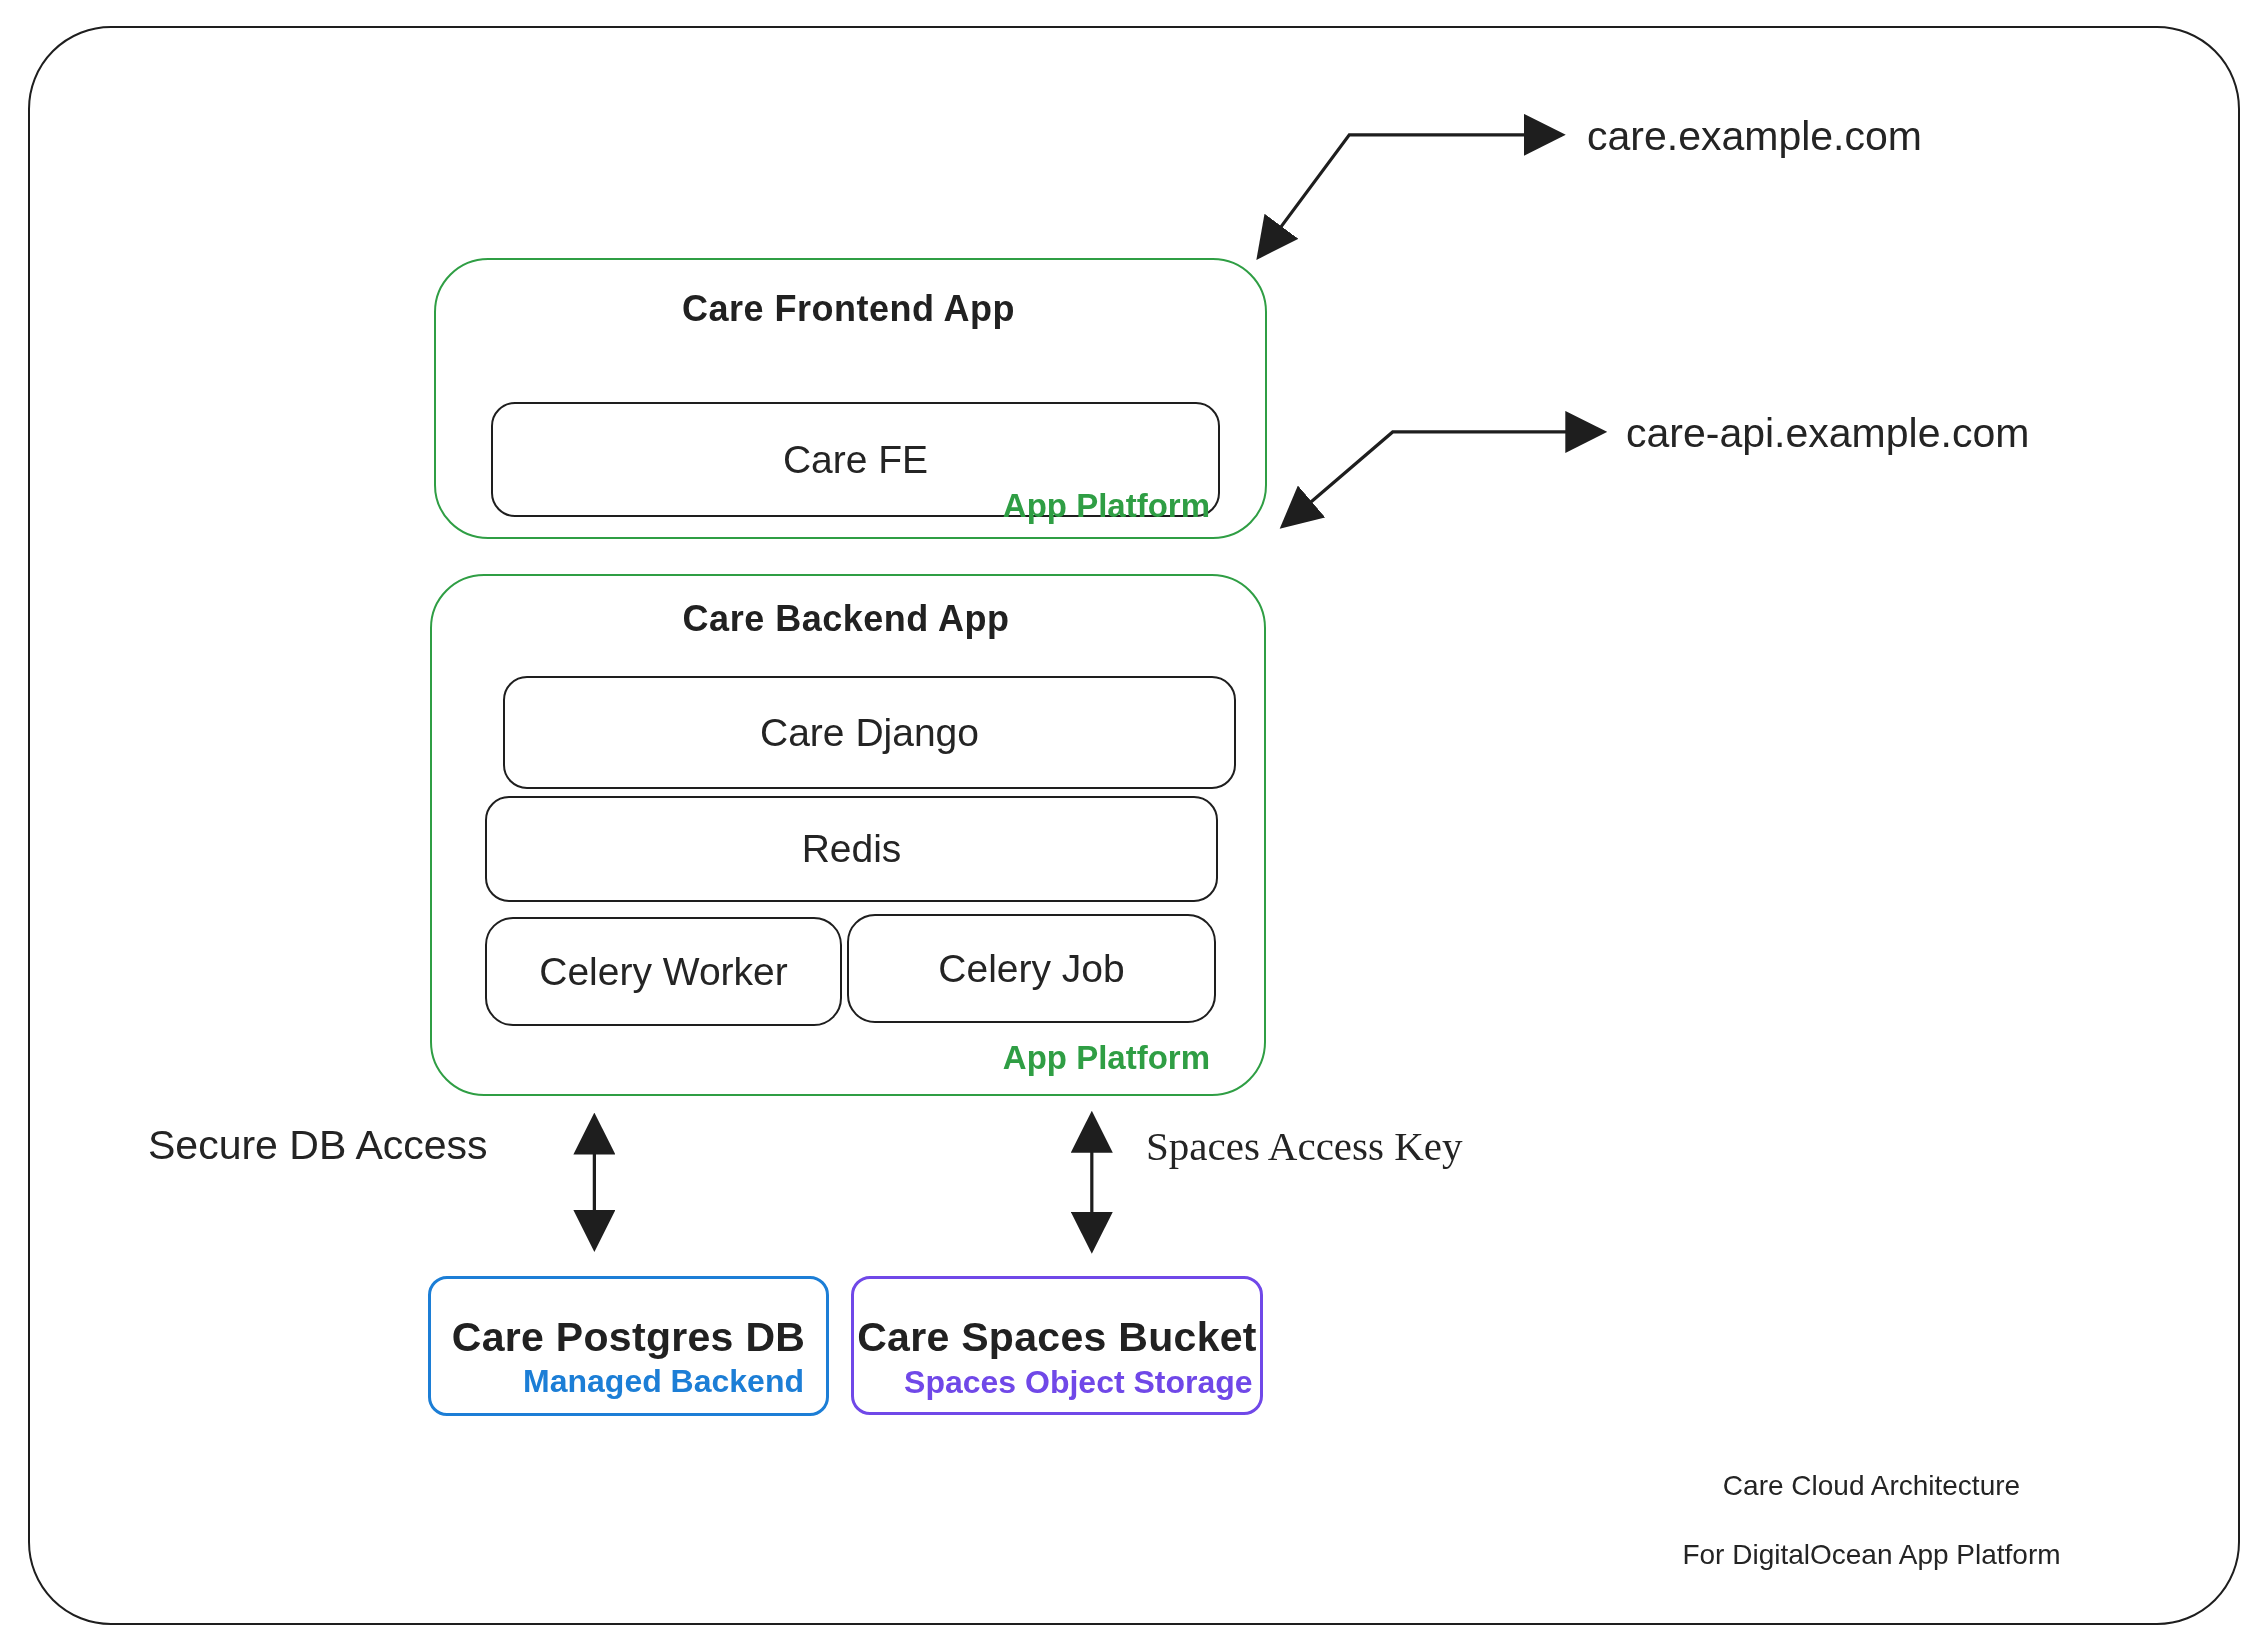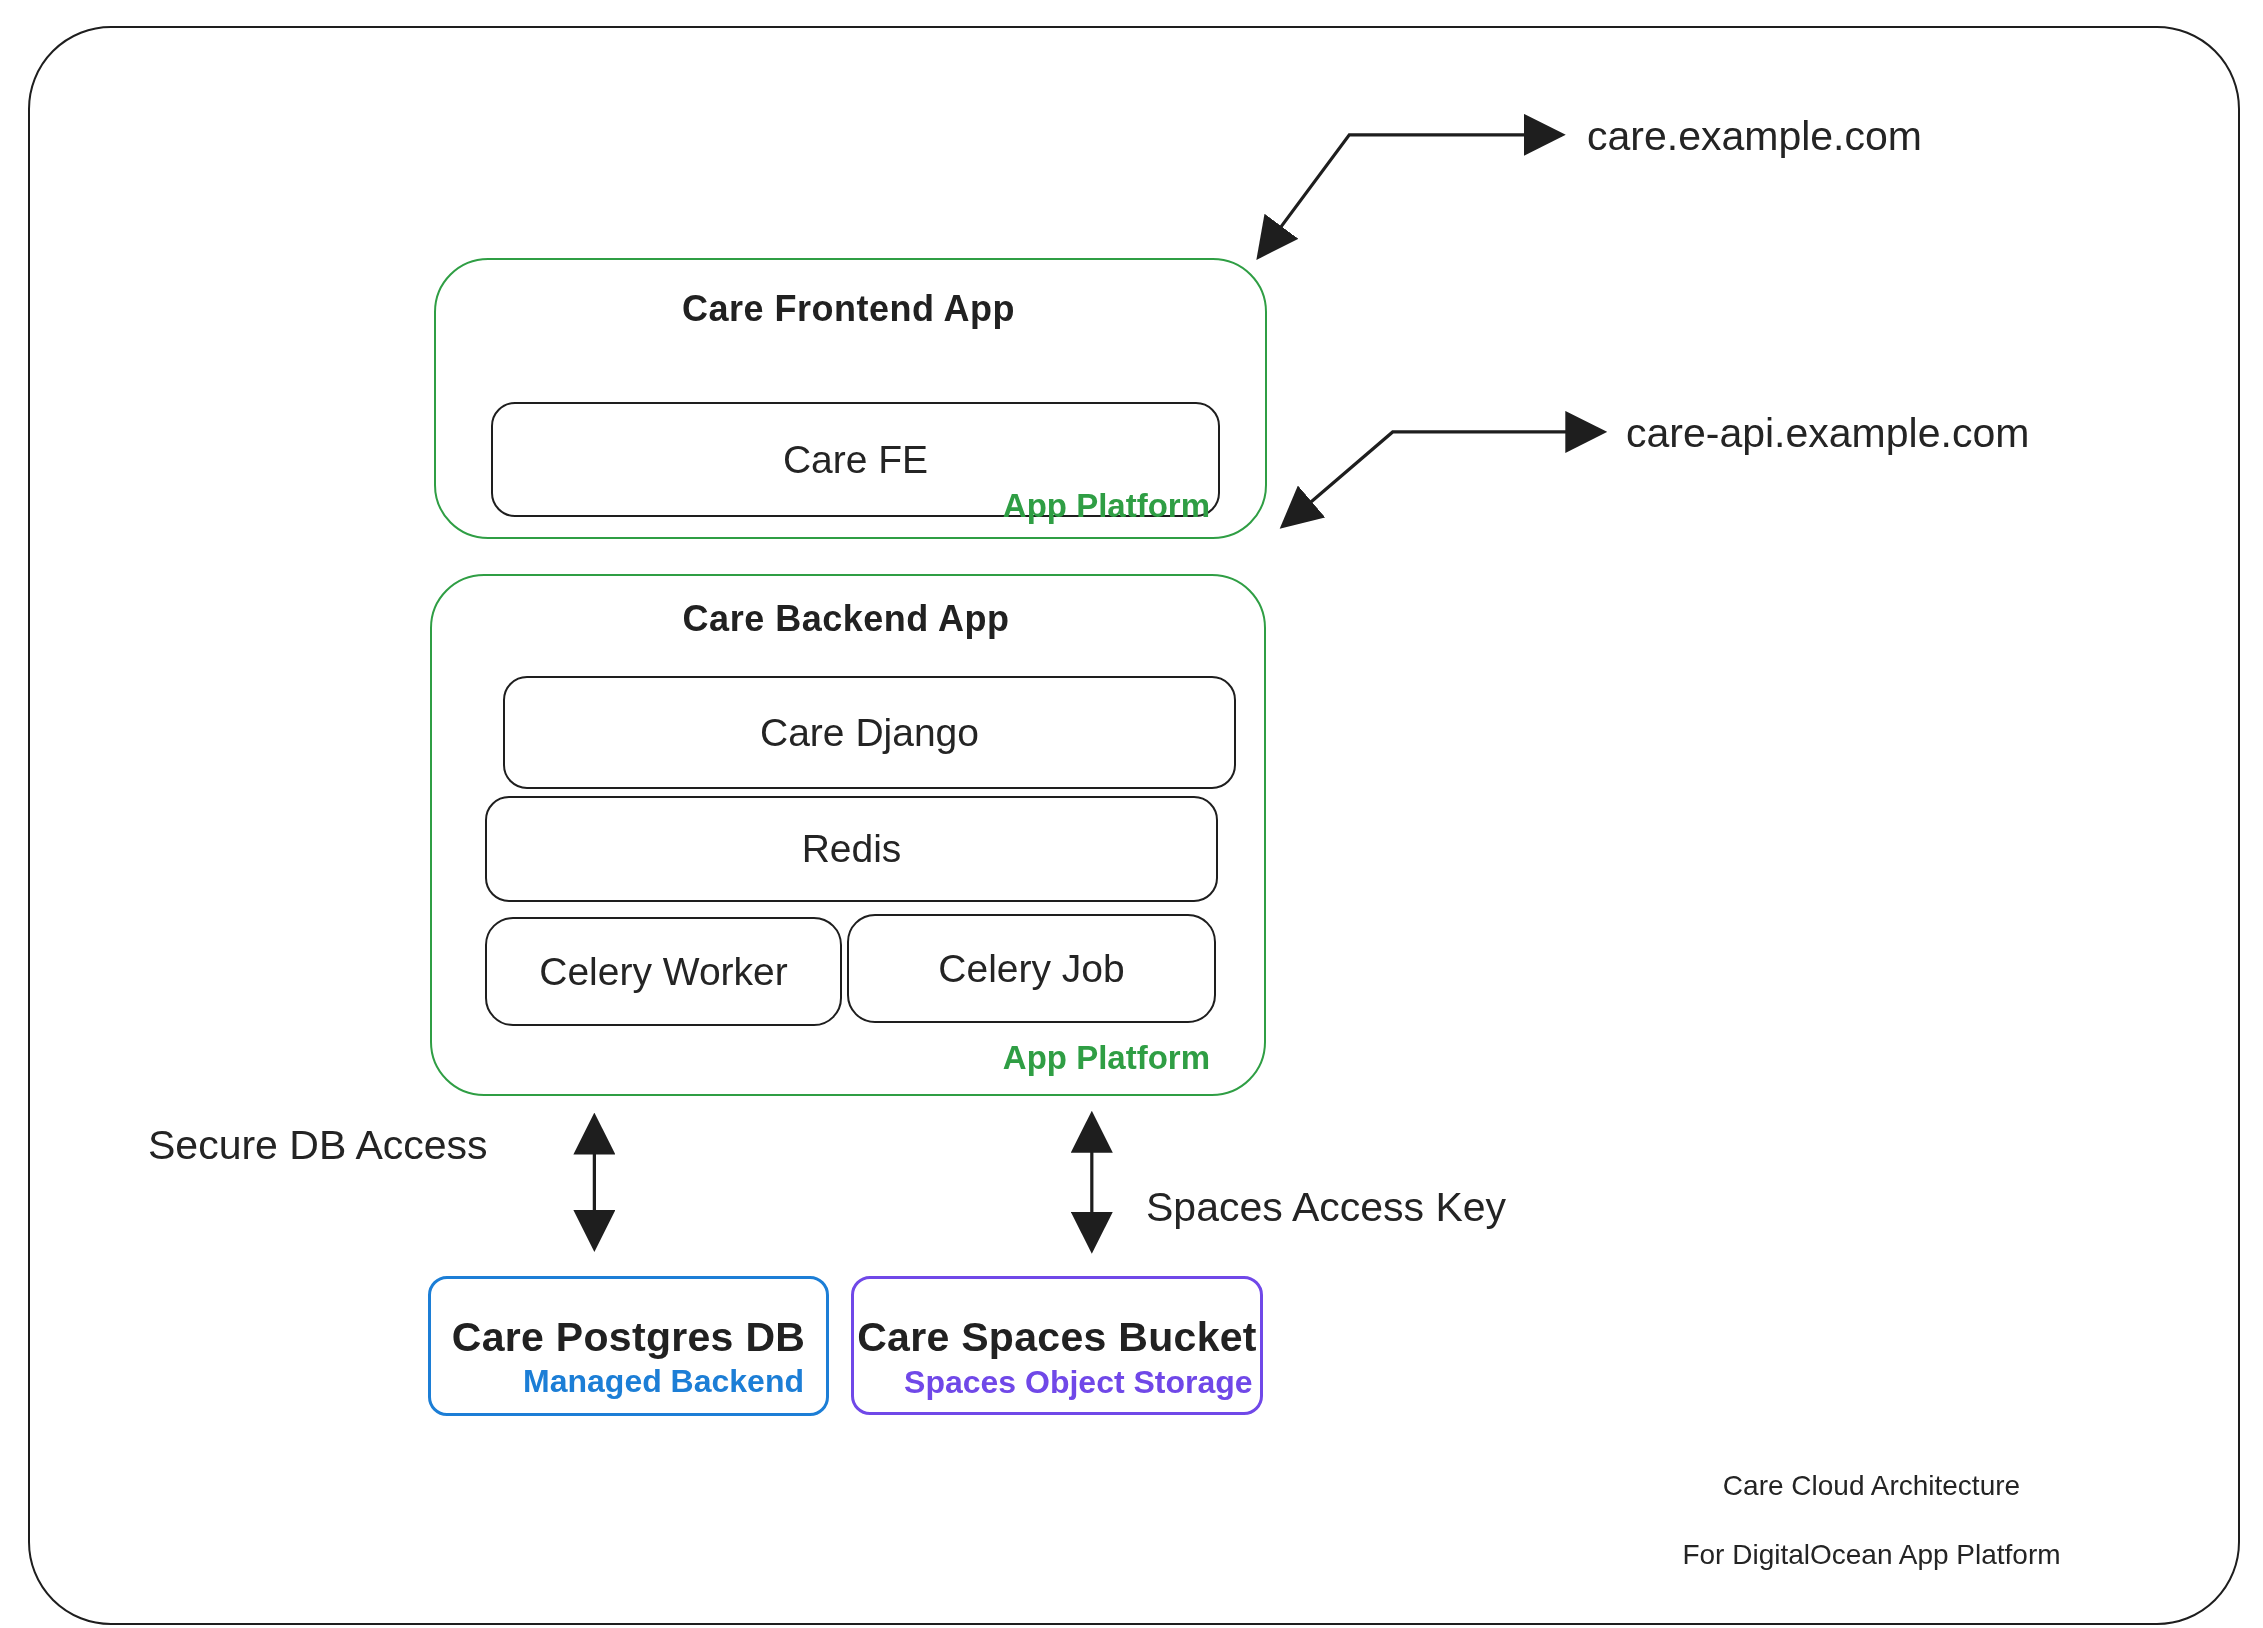--- a/index.html
+++ b/index.html
@@ -73,21 +73,21 @@
 </div>
 <div class="abs service-box" style="left:847px;top:914px;width:365px;height:105px;border-radius:28px;">
   <span>Celery Job</span>
 </div>
 <div class="abs platform-label" style="left:430px;top:1039px;width:780px;text-align:right;">App Platform</div>
 
 <div class="abs domain-text" style="left:1587px;top:113px;">care.example.com</div>
 <div class="abs domain-text" style="left:1626px;top:410px;">care-api.example.com</div>
 
 <div class="abs conn-label" style="left:148px;top:1122px;">Secure DB Access</div>
-<div class="abs conn-label" style="left:1146px;top:1184px;">Spaces Access Key</div>
+<div class="abs conn-label" style="left:1146px;top:1122px;font-family:Liberation Serif, serif;">Spaces Access Key</div>
 
 <div class="abs resource-box postgres-box">
   <div class="abs resource-title">Care Postgres DB</div>
   <div class="resource-sub postgres-sub">Managed Backend</div>
 </div>
 
 <div class="abs resource-box spaces-box">
   <div class="abs resource-title">Care Spaces Bucket</div>
   <div class="resource-sub spaces-sub">Spaces Object Storage</div>
 </div>

